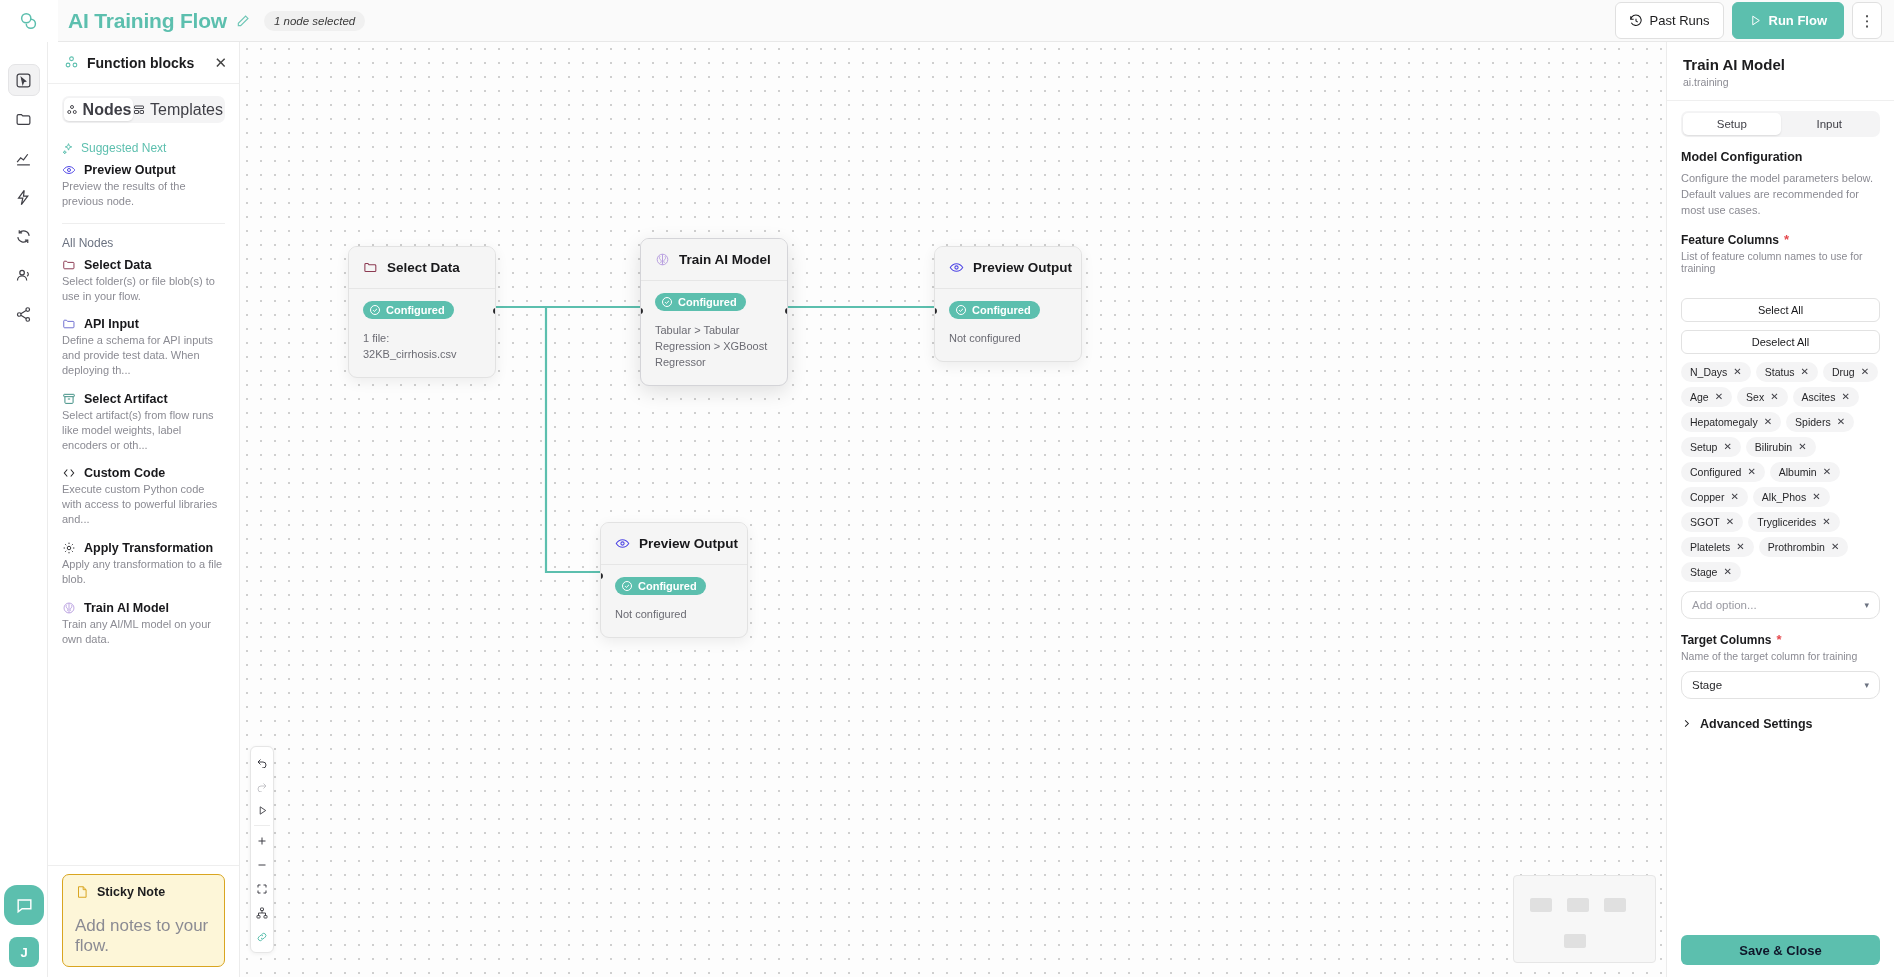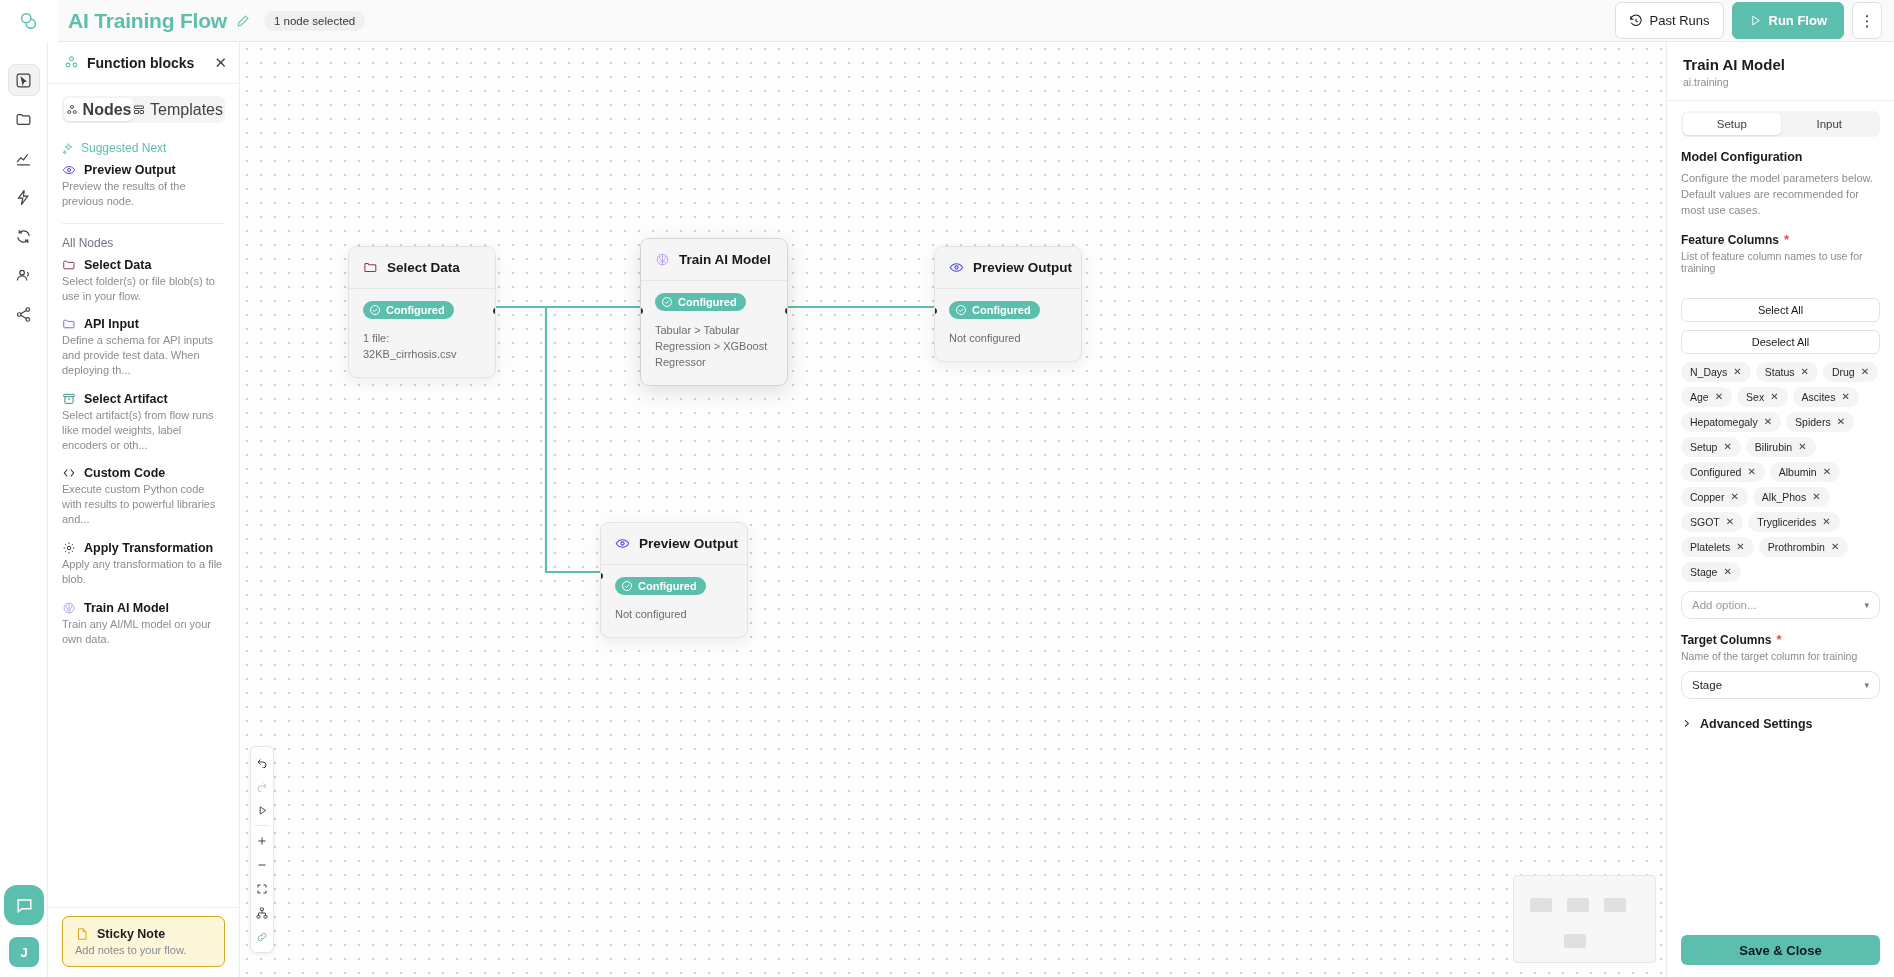--- a/index.html
+++ b/index.html
@@ -25,21 +25,21 @@
     display: flex; align-items: center; justify-content: center;
     background: #fff;
   }
   .flow-title {
     font-size: 21px; font-weight: 700; color: #5cbfae; letter-spacing: -0.2px;
     margin-left: 10px;
   }
   .edit-pencil { margin-left: 9px; display: flex; align-items: center; color: #6ec6b6; }
   .sel-pill {
     margin-left: 14px; background: #f0f0f0; color: #3a3a3a;
-    font-size: 11.5px; border-radius: 10px; padding: 4px 10px;
+    font-size: 11.5px; border-radius: 10px; padding: 4px 10px; font-style: italic;
   }
   .topbar-right { margin-left: auto; display: flex; align-items: center; gap: 8px; padding-right: 12px; }
   .btn {
     display: inline-flex; align-items: center; gap: 7px;
     height: 37px; padding: 0 13px; border-radius: 6px;
     font-size: 13px; border: 1px solid #e0e0e0; background: #fff;
     color: #1c1c1e; cursor: pointer; white-space: nowrap;
   }
   .btn-primary { background: #5cbfae; border-color: #5cbfae; color: #fff; font-weight: 600; padding: 0 16px; }
   .btn-icon { width: 30px; padding: 0; justify-content: center; font-size: 15px; }
@@ -104,21 +104,21 @@
   .node-item-head { display: flex; align-items: center; gap: 8px; }
   .node-item-name { font-size: 12.5px; font-weight: 600; color: #18181b; }
   .node-item-desc { font-size: 11px; color: #8b8b93; line-height: 1.35; margin-top: 2px; }
   .divider { height: 1px; background: #eee; margin: 2px 0 0; }
   .sticky-card {
     margin: 0 14px 0; background: #fdf6d8; border: 1px solid #d9a520;
     border-radius: 7px; padding: 10px 12px; cursor: pointer;
   }
   .sticky-head { display: flex; align-items: center; gap: 8px; }
   .sticky-name { font-size: 12.5px; font-weight: 600; }
-  .sticky-desc { font-size: 11px; color: #8b8b93; margin-top: 3px; }
+  .sticky-desc { font-size: 17px; color: #8b8b93; margin-top: 17px; }
   .panel-foot { flex: 0 0 auto; padding-top: 8px; border-top: 1px solid #eee; padding-bottom: 10px;}
 
   
   .canvas {
     flex: 1; position: relative; min-width: 0;
     background-color: #fdfdfd;
     background-image: radial-gradient(#cfcfcf 1px, transparent 1px);
     background-size: 14px 14px;
     overflow: hidden;
   }
@@ -425,21 +425,21 @@
         <div class="node-item">
           <div class="node-item-head">
             <span>
               <svg width="14" height="14" viewBox="0 0 24 24" fill="none" stroke="#27272a" stroke-width="1.8">
                 <path d="M9 6l-5 6 5 6"></path>
                   <path d="M15 6l5 6-5 6"></path>
               </svg>
             </span>
             <span class="node-item-name">Custom Code</span>
           </div>
-          <div class="node-item-desc">Execute custom Python code with results to powerful libraries and...</div>
+          <div class="node-item-desc">Execute custom Python code with access to powerful libraries and...</div>
         </div>
 
         <div class="node-item">
           <div class="node-item-head">
             <span>
               <svg width="14" height="14" viewBox="0 0 24 24" fill="none" stroke="#27272a" stroke-width="1.6">
                 <circle cx="12" cy="12" r="3"></circle>
                 <path d="M12 2.8v2.4M12 18.8v2.4M21.2 12h-2.4M5.2 12H2.8M18.5 5.5l-1.7 1.7M7.2 16.8l-1.7 1.7M18.5 18.5l-1.7-1.7M7.2 7.2L5.5 5.5"></path>
               </svg>
             </span>

